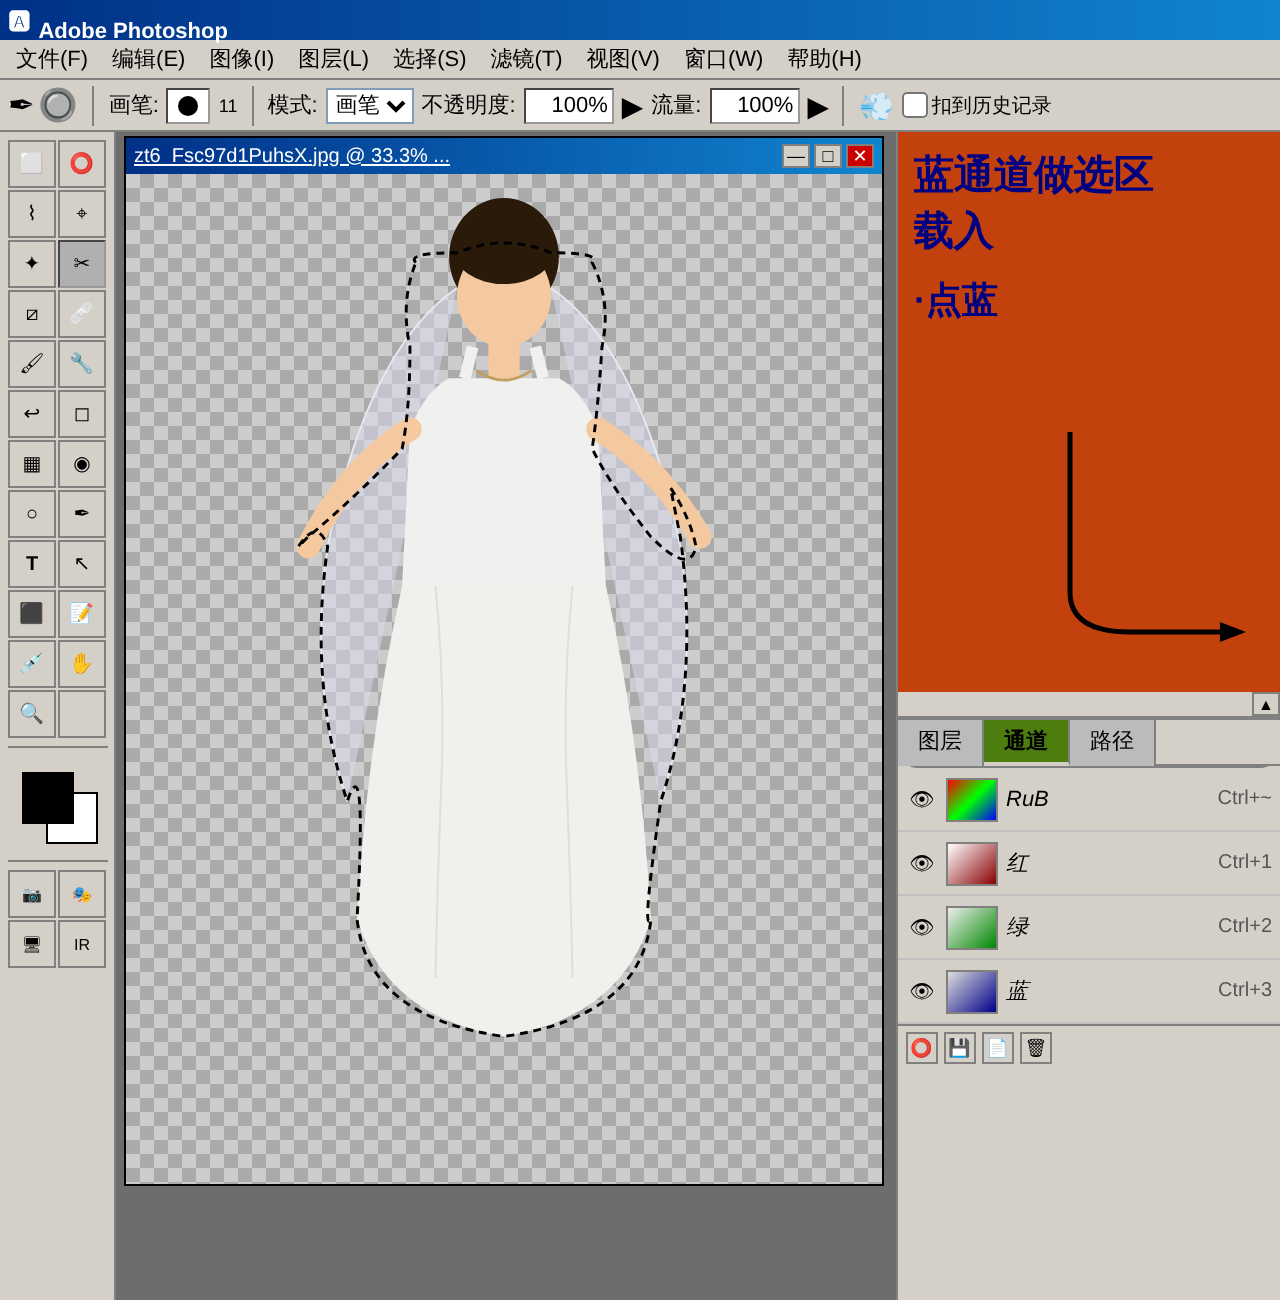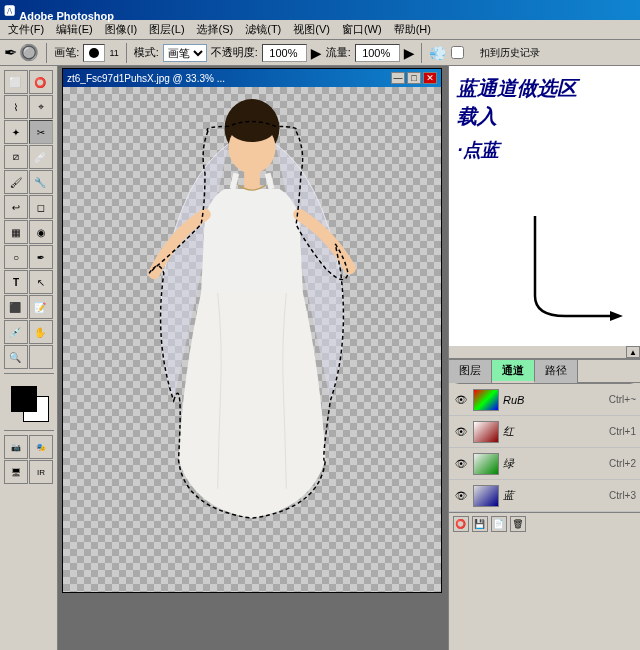--- a/index.html
+++ b/index.html
@@ -50,21 +50,21 @@
       font-size: 11px;
       background: white;
       border: 1px solid #7f9db9;
     }
     .options-input {
       height: 18px;
       width: 45px;
       font-size: 11px;
       border: 1px inset #999;
       background: white;
-      text-align: center;
+      text-align: right;
       padding-right: 2px;
     }
     .options-divider {
       width: 1px;
       height: 20px;
       background: #808080;
       margin: 0 3px;
     }
     .brush-preview {
       width: 22px;
@@ -158,21 +158,21 @@
       border: 1px solid #000;
     }
     .img-titlebar {
       background: linear-gradient(to right, #003087, #1084d0);
       height: 18px;
       display: flex;
       align-items: center;
       padding: 0 4px;
       justify-content: space-between;
     }
-    .img-title-text { color: white; font-size: 10px; }
+    .img-title-text { color: white; font-size: 10px; text-decoration: underline; }
     .img-title-btns { display: flex; gap: 2px; }
     .img-win-btn {
       width: 14px;
       height: 12px;
       font-size: 9px;
       border: 1px solid #808080;
       background: #d4d0c8;
       display: flex; align-items: center; justify-content: center;
       cursor: pointer;
     }
@@ -214,25 +214,24 @@
       background: #d4d0c8;
       border-left: 1px solid #808080;
       display: flex;
       flex-direction: column;
       flex-shrink: 0;
     }
 
     
     #annotation-area {
       flex: 1;
-      background: #ffffff;
+      background: #c2410c;
       padding: 8px;
       position: relative;
       min-height: 280px;
-      font-style: italic;
     }
     .annotation-text {
       font-size: 20px;
       font-weight: bold;
       color: #000080;
       line-height: 1.4;
     }
 
     
     #layers-panel {
@@ -245,21 +244,21 @@
       border-bottom: 1px solid #808080;
       border-radius: 10px;
     }
     .layer-tab {
       padding: 3px 10px;
       font-size: 11px;
       cursor: pointer;
       border-right: 1px solid #808080;
     }
     .layer-tab.active {
-      background: #86efac;
+      background: #4d7c0f;
       border-bottom: 2px solid #d4d0c8;
       font-weight: bold;
     }
     .layer-tab:not(.active) { background: #bbb; }
 
     .channel-row {
       display: flex;
       align-items: center;
       height: 32px;
       border-bottom: 1px solid #c0c0c0;
@@ -323,21 +322,21 @@
     <option>画笔</option>
   </select>
   <span class="options-label">不透明度:</span>
   <input type="text" class="options-input" value="100%" style="">
   <span style="font-size:14px;">▶</span>
   <span class="options-label">流量:</span>
   <input type="text" class="options-input" value="100%" style="">
   <span style="font-size:14px;">▶</span>
   <div class="options-divider"></div>
   <span style="font-size:14px;">💨</span>
-  <label style="font-size:10px;display:flex;align-items:center;gap:16px;">
+  <label style="font-size:10px;display:flex;align-items:center;gap:2px;">
     <input type="checkbox" style="">
     <span>扣到历史记录</span>
   </label>
 </div>
 
 <div id="workspace">
 
   <div id="toolbox">
 
     <div class="tool-row">

